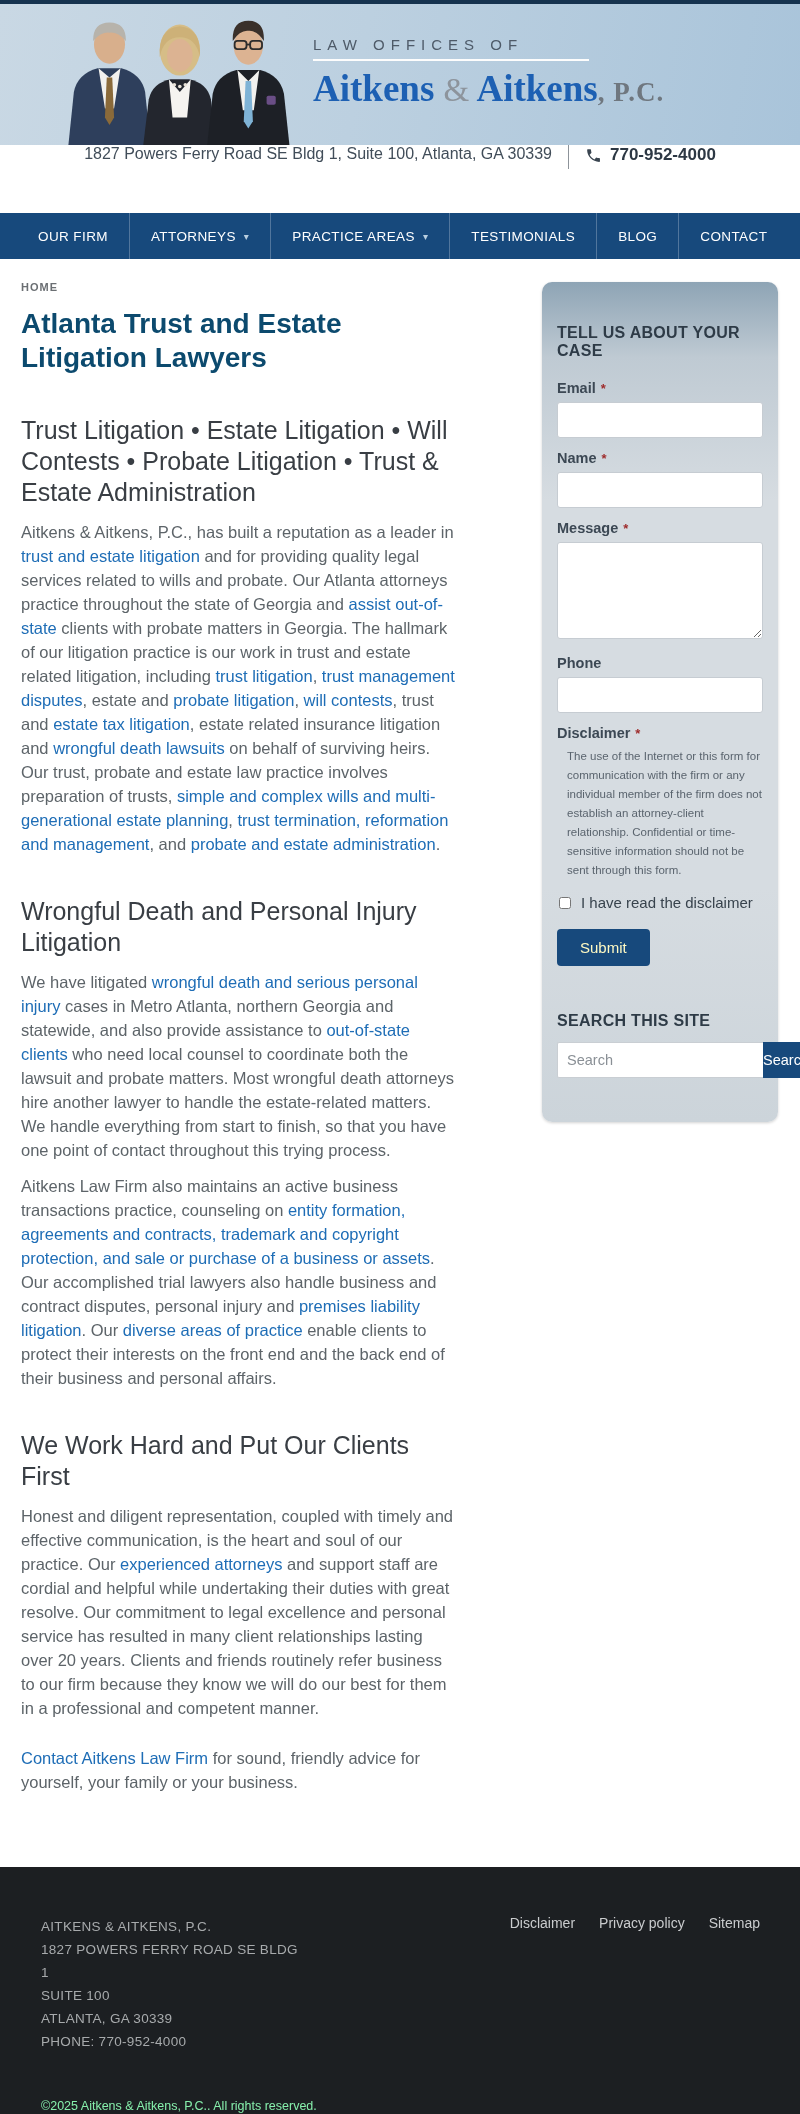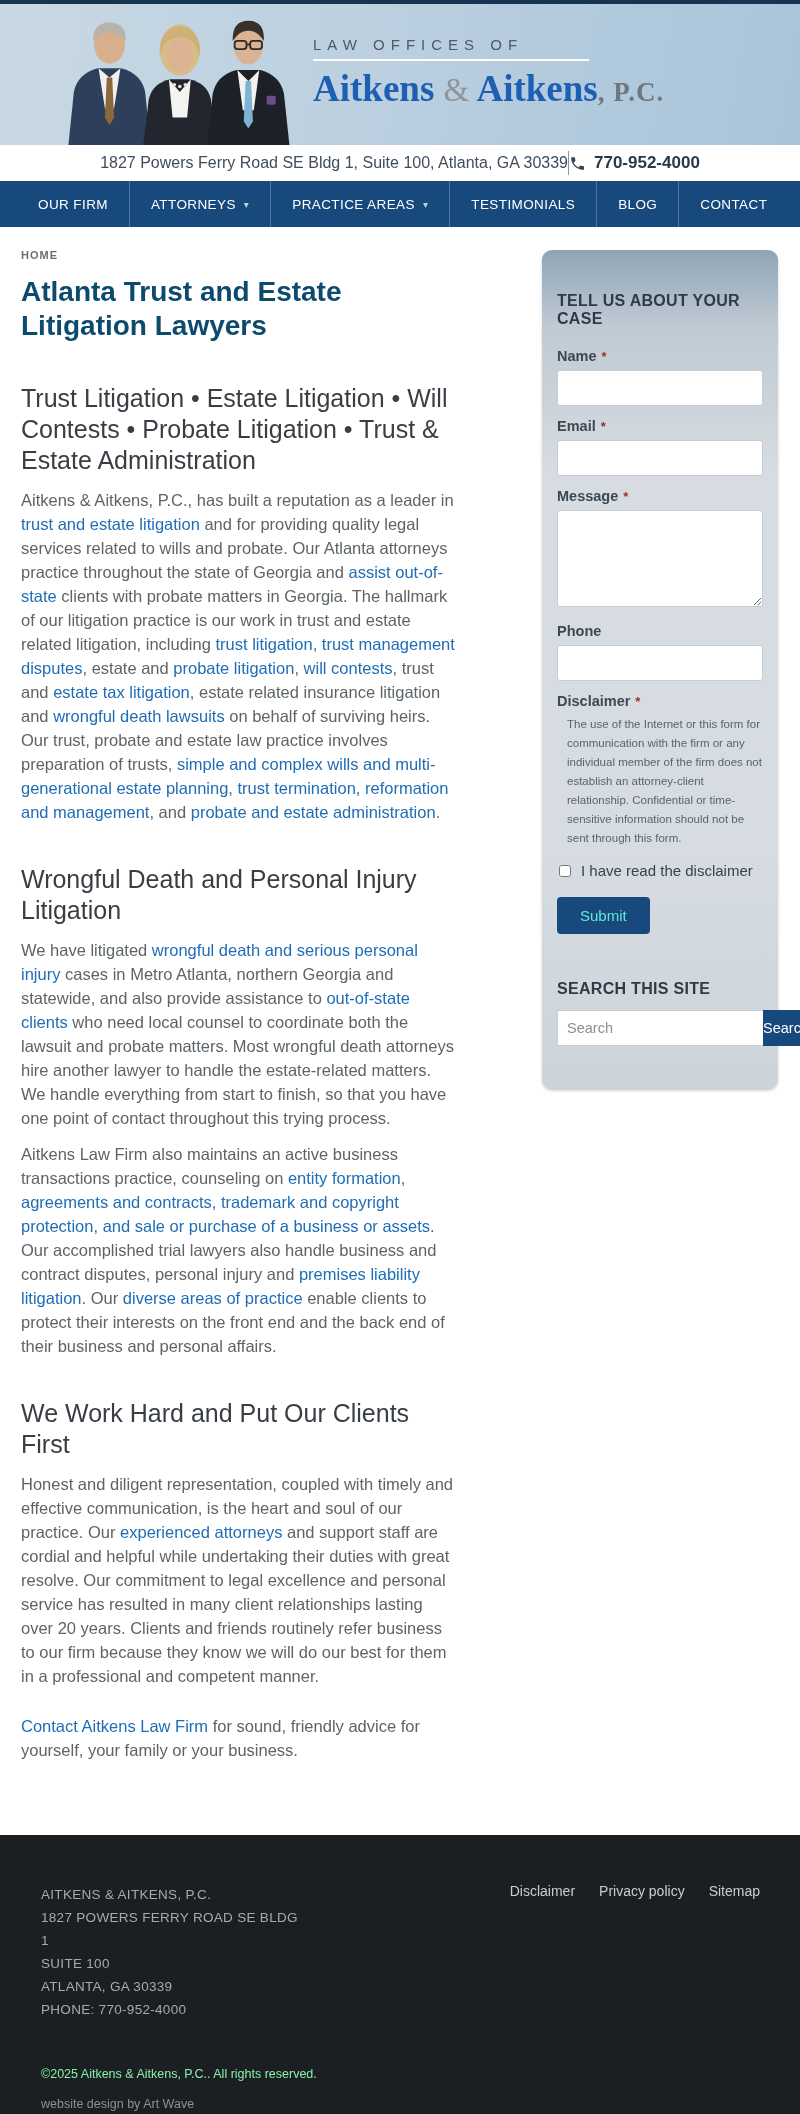--- a/index.html
+++ b/index.html
@@ -13,21 +13,21 @@
   .banner-photo { position:absolute; left:28px; bottom:0; height:137px; }
   .brand { position:absolute; left:313px; top:32px; }
   .brand-tagline { font-size:15px; letter-spacing:6px; color:#4e5a68; font-weight:400; }
   .brand-rule { margin-top:6px; width:276px; height:2px; background:#fdfdfd; }
   .brand-name { margin-top:8px; font-family:"Liberation Serif", serif; font-weight:700; font-size:37px; line-height:40px; white-space:nowrap; }
   .fn-blue { color:#1d60b3; }
   .fn-amp { color:#8d949c; font-weight:400; font-size:33px; }
   .fn-gray { color:#6f777f; font-size:27px; letter-spacing:1px; }
 
   
-  .addressbar { height:36px; background:#ffffff; display:flex; align-items:center; justify-content:center; }
+  .addressbar { height:68px; background:#ffffff; display:flex; align-items:flex-start; justify-content:center; gap:16px; }
   .addr-text { font-size:16px; color:#414d59; }
   .addr-divider { width:1px; height:24px; background:#8d939a; }
   .phone-wrap { display:flex; align-items:center; gap:8px; }
   .phone-num { font-size:17px; color:#2d3844; font-weight:700; }
 
   
   .nav { height:46px; background:#17497c; display:flex; align-items:stretch; padding-left:17px; }
   .nav-item { display:flex; align-items:center; padding:0 21px; color:#ffffff; font-size:13.5px; letter-spacing:0.4px; cursor:pointer; }
   .nav-item + .nav-item { border-left:1px solid rgba(255,255,255,0.25); }
   .caret { font-size:10px; color:#b9cfe0; margin-left:8px; }
@@ -51,21 +51,21 @@
   .sb-title { font-size:16px; font-weight:700; color:#2e3b47; letter-spacing:0.3px; margin-bottom:20px; }
   .fgroup { margin-bottom:12px; }
   .flabel { font-size:14.5px; font-weight:700; color:#3c4854; margin-bottom:6px; }
   .req { color:#9e2b2b; margin-left:5px; font-size:13px; }
   .finput { width:100%; height:36px; border:1px solid #c6ccd2; border-radius:3px; background:#fff; padding:0 8px; font-size:14px; color:#333; }
   .ftextarea { width:100%; height:97px; border:1px solid #c6ccd2; border-radius:3px; background:#fff; padding:6px 8px; font-size:14px; color:#333; font-family:"Liberation Sans", sans-serif; }
   .disc-text { margin:5px 0 14px 10px; font-size:11.5px; line-height:19px; color:#5a646e; }
   .chk-row { display:flex; align-items:center; gap:10px; margin-left:2px; }
   .chk-row input { width:12px; height:12px; }
   .chk-label { font-size:15px; color:#38434d; }
-  .submit-btn { margin-top:18px; background:#17497c; color:#5eead4; border:none; border-radius:4px; font-size:15px; padding:10px 23px; cursor:pointer; font-family:"Liberation Sans", sans-serif; }
+  .submit-btn { margin-top:18px; background:#17497c; color:#fef9c3; border:none; border-radius:4px; font-size:15px; padding:10px 23px; cursor:pointer; font-family:"Liberation Sans", sans-serif; }
   .search-title { margin-top:46px; font-size:16px; font-weight:700; color:#2e3b47; letter-spacing:0.3px; margin-bottom:12px; }
   .search-bar { display:flex; height:36px; }
   .search-input { flex:1; border:1px solid #c9ced3; border-right:none; border-radius:2px 0 0 2px; padding:0 9px; font-size:14.5px; color:#333; }
   .search-input::placeholder { color:#8a9096; }
   .search-btn { width:66px; background:#17497c; color:#fff; border:none; border-radius:0 3px 3px 0; font-size:14.5px; cursor:pointer; font-family:"Liberation Sans", sans-serif; }
 
   
   .footer { background:#1c1f22; padding:48px 40px 0 41px; }
   .footer-top { display:flex; justify-content:space-between; align-items:flex-start; }
   .f-address { font-size:13.5px; line-height:23px; color:#a7aaac; letter-spacing:0.3px; }
@@ -166,26 +166,26 @@
     <p>Honest and diligent representation, coupled with timely and effective communication, is the heart and soul of our practice. Our <a class="tl" href="#">experienced attorneys</a> and support staff are cordial and helpful while undertaking their duties with great resolve. Our commitment to legal excellence and personal service has resulted in many client relationships lasting over 20 years. Clients and friends routinely refer business to our firm because they know we will do our best for them in a professional and competent manner.</p>
     <p style="margin-top:26px;"><a class="tl" href="#">Contact Aitkens Law Firm</a> for sound, friendly advice for yourself, your family or your business.</p>
   </div>
 
   <div class="spacer"></div>
 
   <div class="sidebar">
     <div class="sb-title">TELL US ABOUT YOUR CASE</div>
 
     <div class="fgroup">
+      <div class="flabel"><span>Email</span><span class="req">*</span></div>
+      <input class="finput" type="text" style="">
+    </div>
+
+    <div class="fgroup">
       <div class="flabel"><span>Name</span><span class="req">*</span></div>
-      <input class="finput" type="text" style="">
-    </div>
-
-    <div class="fgroup">
-      <div class="flabel"><span>Email</span><span class="req">*</span></div>
       <input class="finput" type="text" style="">
     </div>
 
     <div class="fgroup">
       <div class="flabel"><span>Message</span><span class="req">*</span></div>
       <textarea class="ftextarea" style=""></textarea>
     </div>
 
     <div class="fgroup">
       <div class="flabel">Phone</div>

